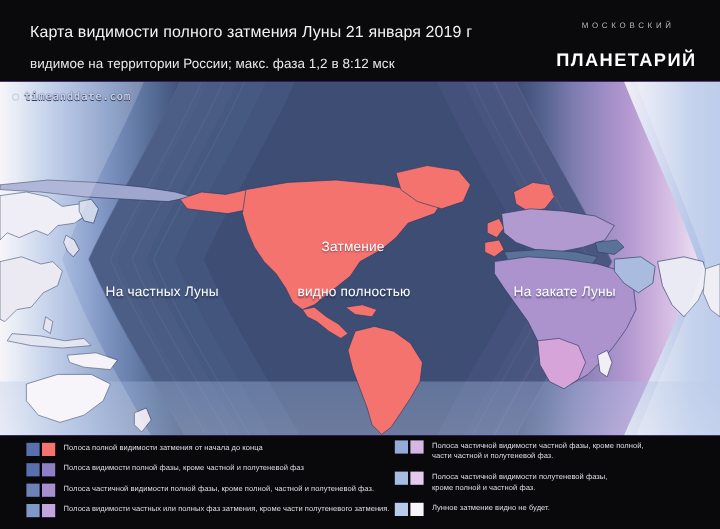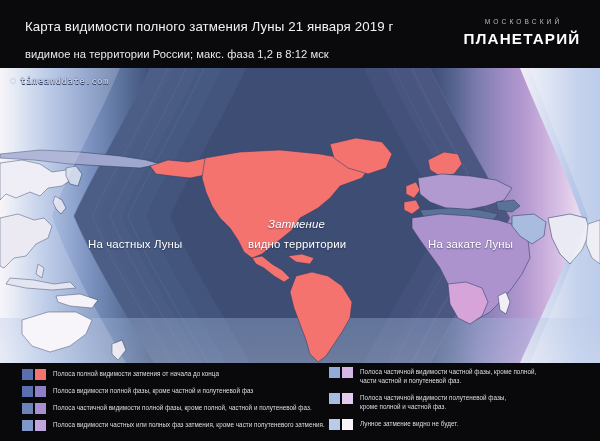--- a/index.html
+++ b/index.html
@@ -21,21 +21,21 @@
   .subtitle{
     position:absolute;left:25px;top:48px;
     font-size:11.2px;font-weight:400;color:#e9e9ec;white-space:nowrap;letter-spacing:.05px;text-align:center;
   }
   .brand{position:absolute;right:8px;top:18px;width:140px;text-align:center;}
   .brand-top{
     font-size:6.6px;letter-spacing:3.1px;color:#b9b9bd;font-weight:400;
     padding-left:3px;
   }
   .brand-main{
-    font-size:15.2px;letter-spacing:1.2px;color:#ffffff;font-weight:700;margin-top:5px;
+    font-size:15.2px;letter-spacing:1.2px;color:#ffffff;font-weight:700;margin-top:17px;
   }
 
   
   .mapwrap{position:absolute;left:0;top:68px;width:600px;height:295px;overflow:hidden;background:#6d28d9;}
   .mapwrap svg{display:block;}
 
   .wm{
     position:absolute;left:10px;top:7px;
     font-family:"DejaVu Sans Mono","Liberation Mono",monospace;
     font-size:9.2px;font-weight:700;letter-spacing:.4px;
@@ -47,21 +47,21 @@
     width:6px;height:6px;border-radius:50%;
     border:1px solid #c9cee0;display:inline-block;
     box-sizing:border-box;
   }
 
   .maplabel{
     position:absolute;color:#ffffff;font-size:11.4px;white-space:nowrap;
     text-shadow:0 1px 1.5px rgba(20,25,50,.55);letter-spacing:.15px;
   }
   .ml-rise{left:88px;top:170px;}
-  .ml-full1{left:268px;top:150px;font-style:italic;}
+  .ml-full1{left:268px;top:132px;}
   .ml-full2{left:248px;top:170px;}
   .ml-set{left:412px;top:170px;margin-left:16px;}
 
   
   .legend{position:absolute;left:0;top:363px;width:600px;height:78px;background:#09080b;}
   .lcol{position:absolute;top:0;}
   .lcol.left{left:22px;width:310px;}
   .lcol.right{left:329px;width:268px;}
 
   .lrow{position:relative;display:flex;align-items:flex-start;gap:0;}
@@ -213,21 +213,21 @@
       </g>
     </svg>
 
     <div class="wm">
       <span class="dot"></span>
       <span>timeanddate.com</span>
     </div>
 
     <div class="maplabel ml-rise">На частных Луны</div>
     <div class="maplabel ml-full1">Затмение</div>
-    <div class="maplabel ml-full2">видно территории</div>
+    <div class="maplabel ml-full2">видно полностью</div>
     <div class="maplabel ml-set">На закате Луны</div>
   </div>
 
   <div class="legend">
     <div class="lcol left" id="legend-left">
         <div class="lrow" style="position: absolute; left: 0px; top: 6px;">
           <span class="sw a" style="background: rgb(90, 111, 174);"></span>
           <span class="sw b" style="background: rgb(244, 115, 111);"></span>
           <span class="ltext">Полоса полной видимости затмения от начала до конца</span>
         </div>

